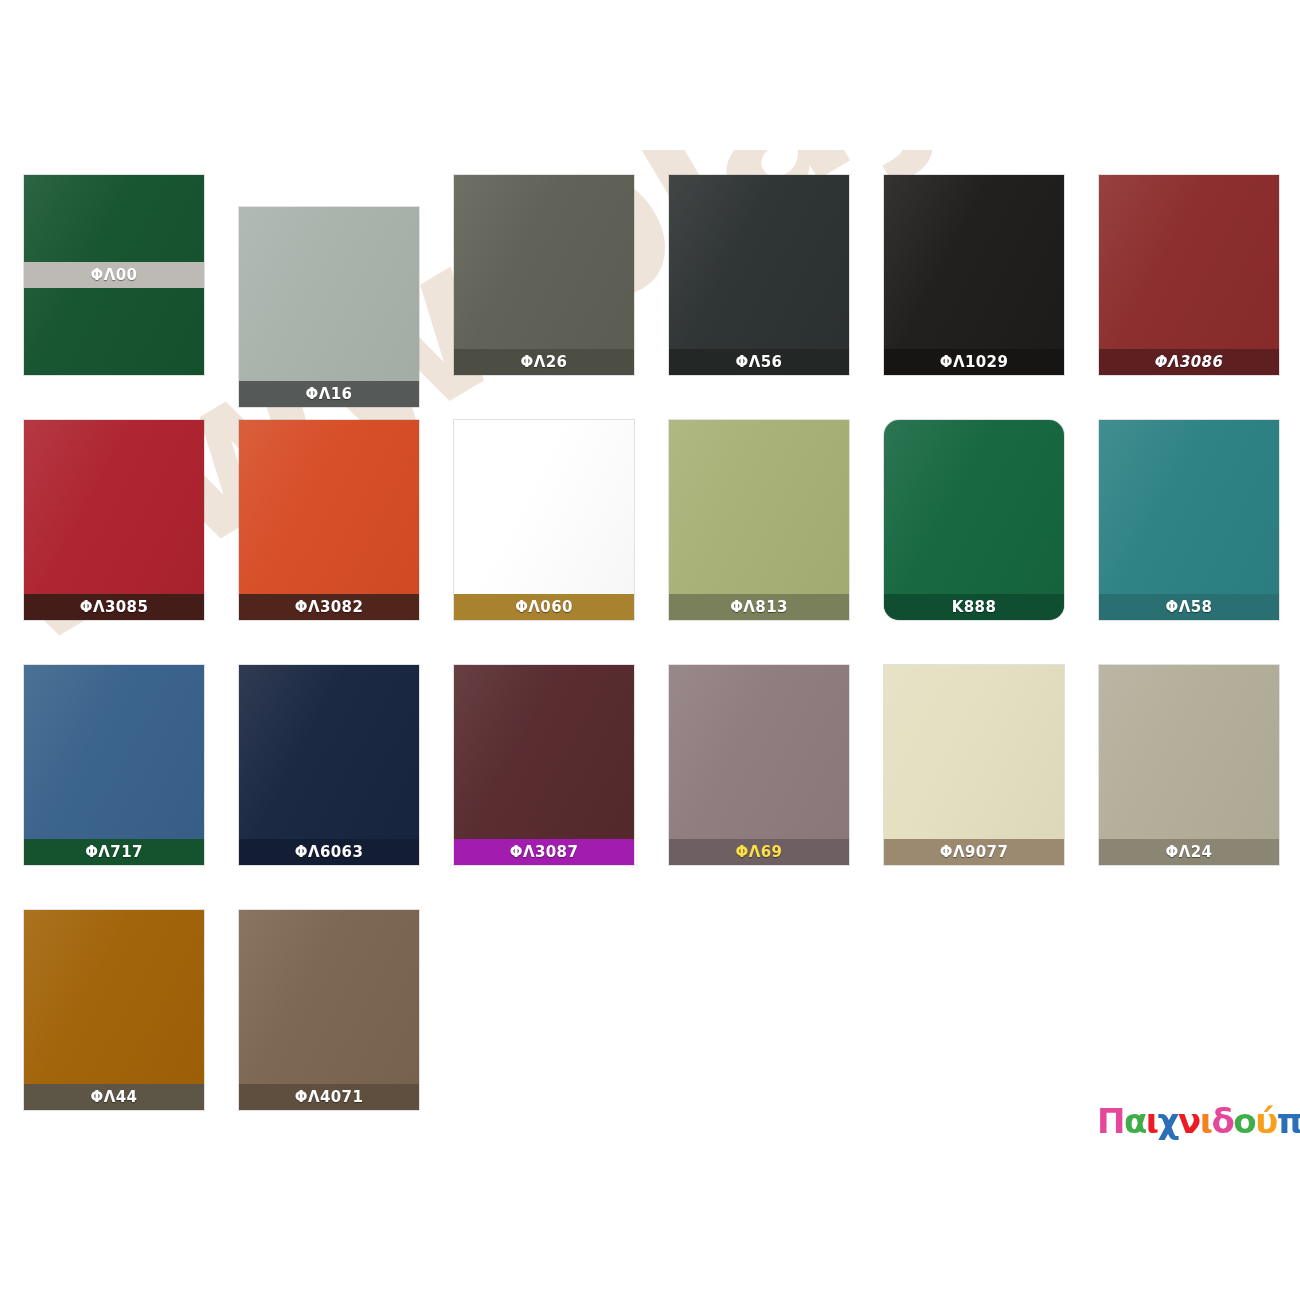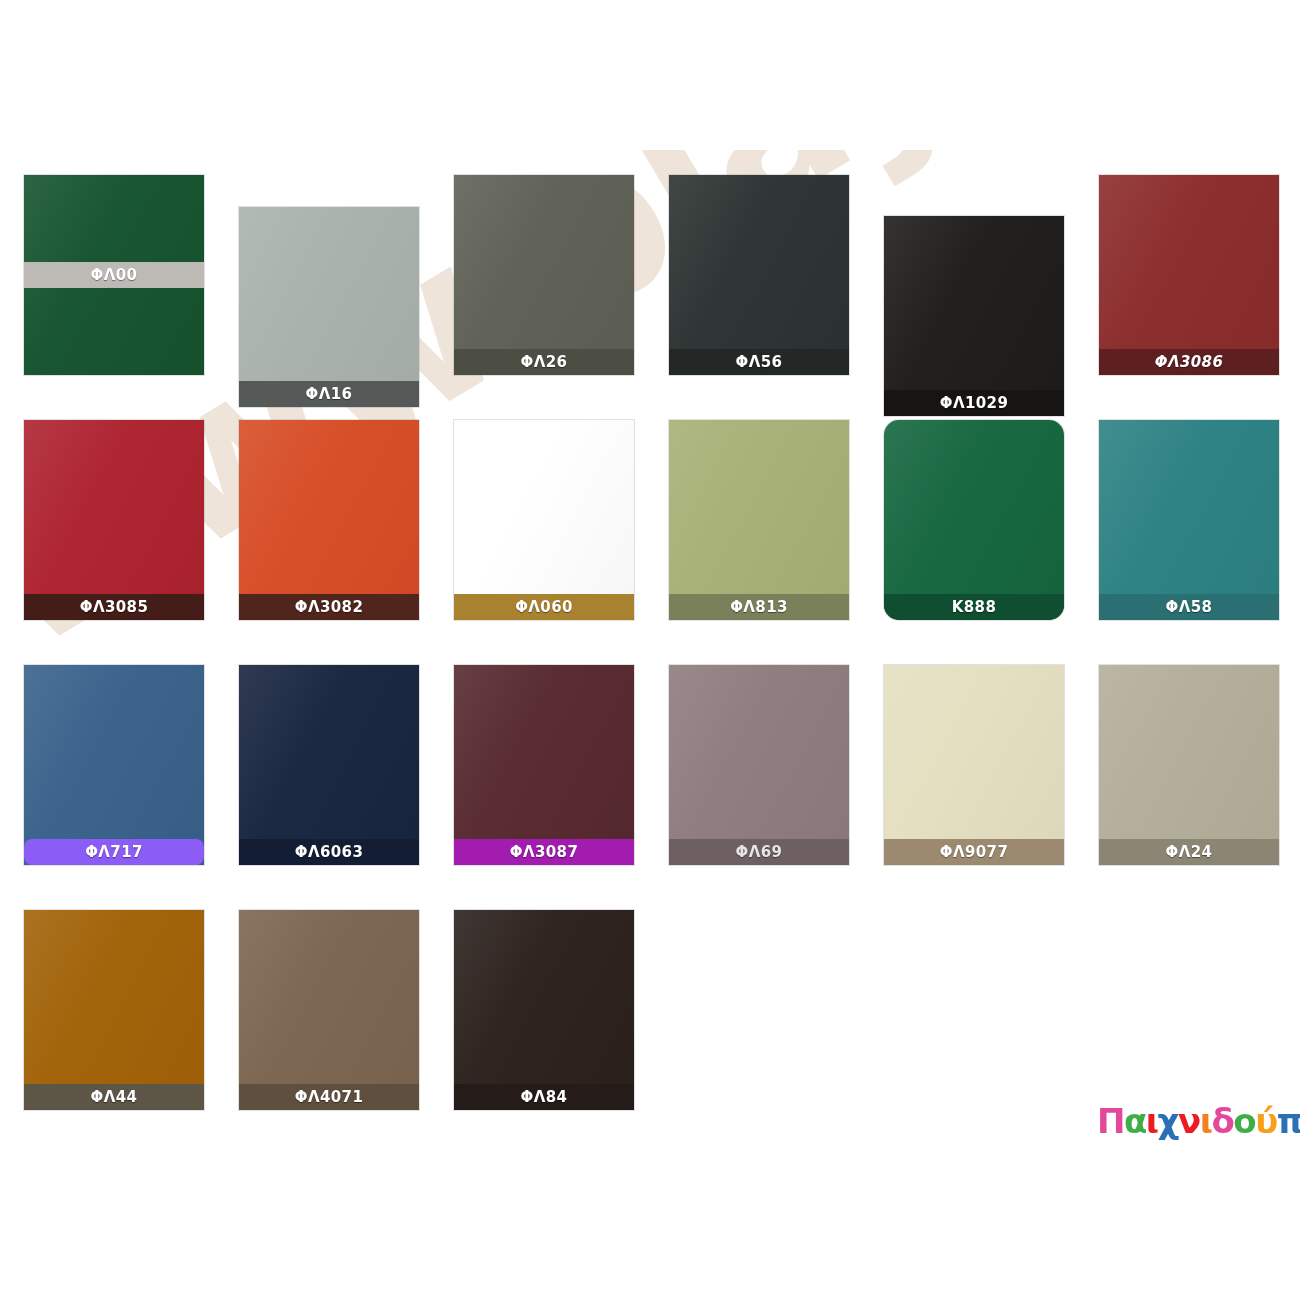--- a/index.html
+++ b/index.html
@@ -122,21 +122,21 @@
         <div class="swatch-label" style="background: rgb(85, 89, 88); color: rgb(255, 255, 255);">ΦΛ16</div>
       </div>
       <div class="swatch" style="background: rgb(94, 96, 85);">
         <div class="swatch-sheen"></div>
         <div class="swatch-label" style="background: rgb(76, 78, 68); color: rgb(255, 255, 255);">ΦΛ26</div>
       </div>
       <div class="swatch" style="background: rgb(44, 50, 49);">
         <div class="swatch-sheen"></div>
         <div class="swatch-label" style="background: rgb(35, 40, 39); color: rgb(255, 255, 255);">ΦΛ56</div>
       </div>
-      <div class="swatch" style="background: rgb(30, 28, 26); margin-top: 41px;">
+      <div class="swatch" style="background: rgb(30, 28, 26);">
         <div class="swatch-sheen"></div>
         <div class="swatch-label" style="background: rgb(23, 21, 19); color: rgb(255, 255, 255);">ΦΛ1029</div>
       </div>
       <div class="swatch" style="background: rgb(139, 43, 43); font-style: italic;">
         <div class="swatch-sheen"></div>
         <div class="swatch-label" style="background: rgb(94, 31, 33); color: rgb(255, 255, 255);">ΦΛ3086</div>
       </div>
       <div class="swatch" style="background: rgb(173, 34, 46);">
         <div class="swatch-sheen"></div>
         <div class="swatch-label" style="background: rgb(68, 28, 24); color: rgb(255, 255, 255);">ΦΛ3085</div>
@@ -156,51 +156,47 @@
       <div class="swatch" style="background: rgb(20, 102, 63); border-radius: 15px;">
         <div class="swatch-sheen"></div>
         <div class="swatch-label" style="background: rgb(15, 78, 49); color: rgb(255, 255, 255);">K888</div>
       </div>
       <div class="swatch" style="background: rgb(44, 129, 131);">
         <div class="swatch-sheen"></div>
         <div class="swatch-label" style="background: rgb(42, 111, 114); color: rgb(255, 255, 255);">ΦΛ58</div>
       </div>
       <div class="swatch" style="background: rgb(56, 97, 138);">
         <div class="swatch-sheen"></div>
-        <div class="swatch-label" style="background: #8b5cf6; color: rgb(255, 255, 255); border-radius: 8px;">ΦΛ717</div>
+        <div class="swatch-label" style="background: #14532d; color: rgb(255, 255, 255);">ΦΛ717</div>
       </div>
       <div class="swatch" style="background: rgb(23, 37, 63);">
         <div class="swatch-sheen"></div>
         <div class="swatch-label" style="background: rgb(19, 30, 52); color: rgb(255, 255, 255);">ΦΛ6063</div>
       </div>
       <div class="swatch" style="background: rgb(86, 41, 45);">
         <div class="swatch-sheen"></div>
         <div class="swatch-label" style="background: #a21caf; color: rgb(255, 255, 255);">ΦΛ3087</div>
       </div>
       <div class="swatch" style="background: rgb(142, 123, 125);">
         <div class="swatch-sheen"></div>
-        <div class="swatch-label" style="background: rgb(110, 96, 98); color: #e5e5e5;">ΦΛ69</div>
+        <div class="swatch-label" style="background: rgb(110, 96, 98); color: #fde047;">ΦΛ69</div>
       </div>
       <div class="swatch" style="background: rgb(228, 223, 192);">
         <div class="swatch-sheen"></div>
         <div class="swatch-label" style="background: rgb(155, 138, 112); color: rgb(255, 255, 255);">ΦΛ9077</div>
       </div>
       <div class="swatch" style="background: rgb(179, 174, 153);">
         <div class="swatch-sheen"></div>
         <div class="swatch-label" style="background: rgb(139, 133, 116); color: rgb(255, 255, 255);">ΦΛ24</div>
       </div>
       <div class="swatch" style="background: #a16207;">
         <div class="swatch-sheen"></div>
         <div class="swatch-label" style="background: rgb(93, 85, 69); color: rgb(255, 255, 255);">ΦΛ44</div>
       </div>
       <div class="swatch" style="background: rgb(123, 101, 80);">
         <div class="swatch-sheen"></div>
         <div class="swatch-label" style="background: rgb(95, 79, 62); color: rgb(255, 255, 255);">ΦΛ4071</div>
       </div>
-      <div class="swatch" style="background: rgb(43, 32, 28);">
-        <div class="swatch-sheen"></div>
-        <div class="swatch-label" style="background: rgb(37, 28, 25); color: rgb(255, 255, 255);">ΦΛ84</div>
-      </div>
     </div>
 
   <div id="logo"><span style="color: rgb(229, 71, 155);">Π</span><span style="color: rgb(63, 174, 73);">α</span><span style="color: rgb(237, 28, 36);">ι</span><span style="color: rgb(43, 111, 182);">χ</span><span style="color: rgb(237, 28, 36);">ν</span><span style="color: rgb(244, 129, 32);">ι</span><span style="color: rgb(229, 71, 155);">δ</span><span style="color: rgb(63, 174, 73);">ο</span><span style="color: rgb(249, 160, 27);">ύ</span><span style="color: rgb(43, 111, 182);">π</span></div>
 
 </div>
 
 </body></html>

